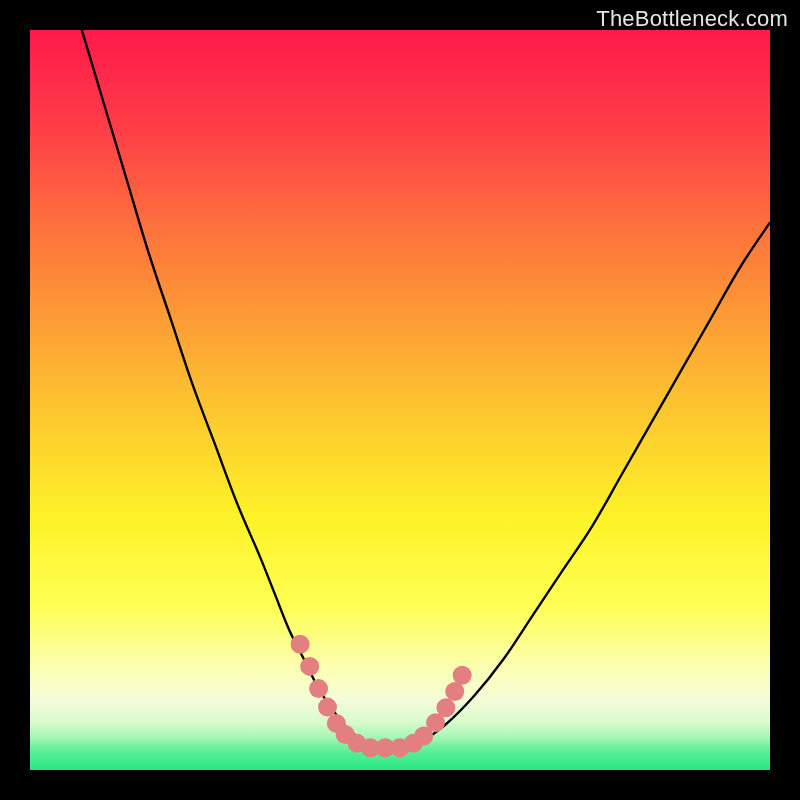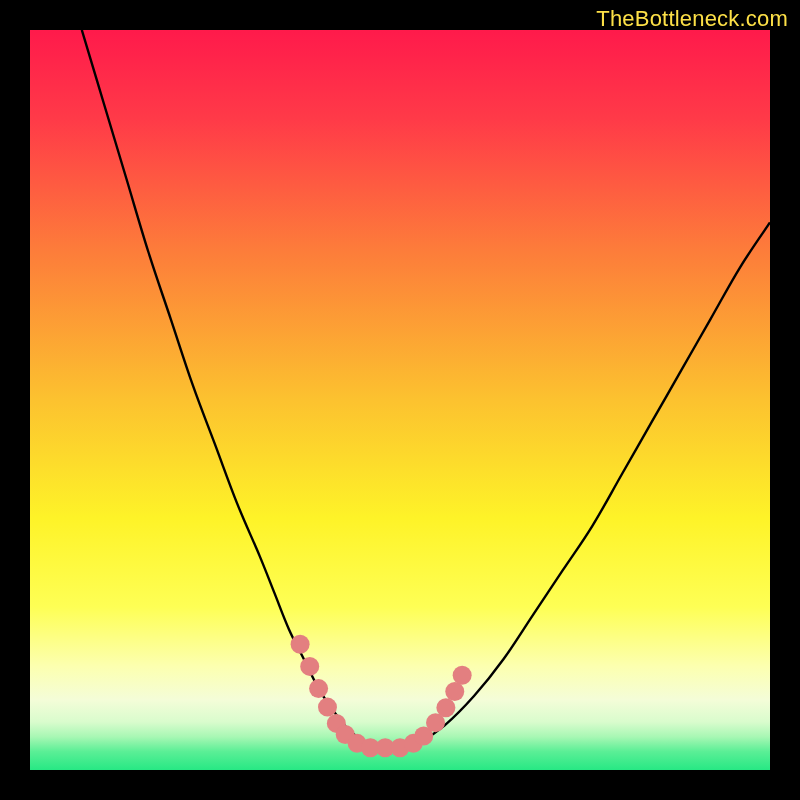--- a/index.html
+++ b/index.html
@@ -29,21 +29,21 @@
   .gradient {
     position: absolute;
     left: 0; top: 0;
     width: 100%;
     height: 100%;
   }
   .watermark {
     position: absolute;
     top: 6px;
     right: 12px;
-    color: #fde047;
+    color: #e5e5e5;
     font-size: 22px;
     letter-spacing: 0.2px;
     font-weight: 400;
     z-index: 10;
     user-select: none;
   }
   svg {
     position: absolute;
     left: 0; top: 0;
   }

